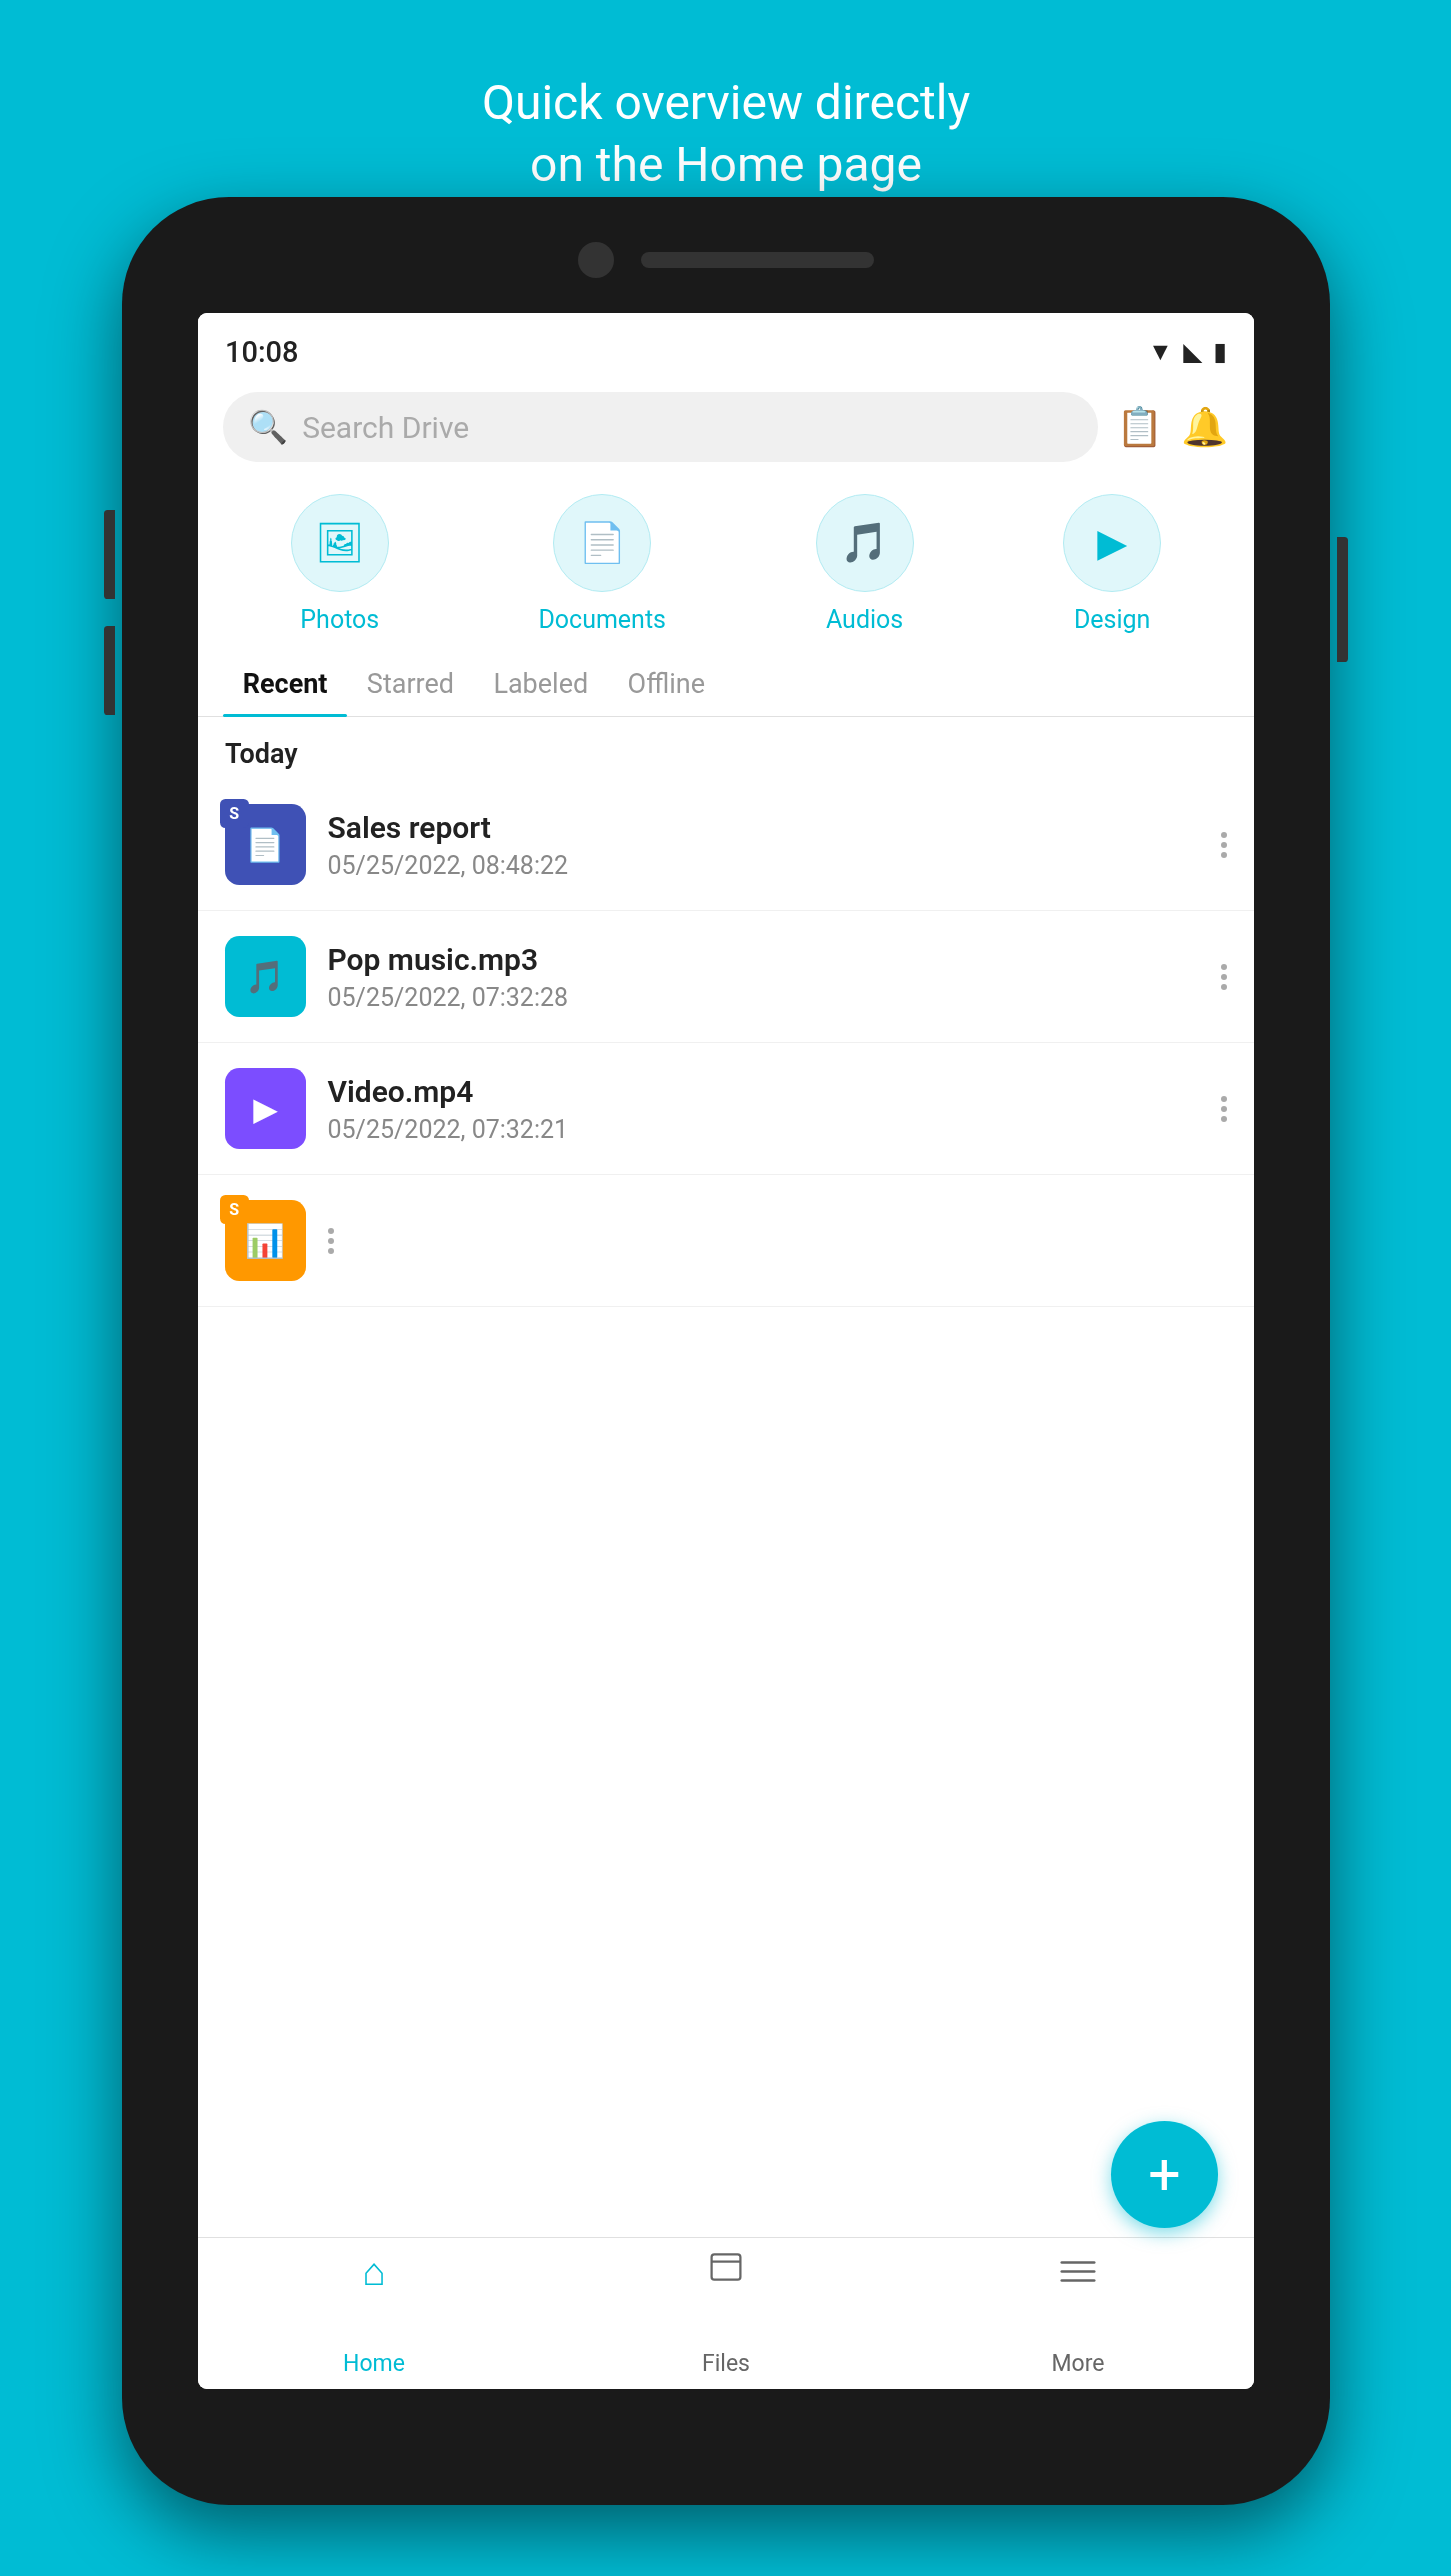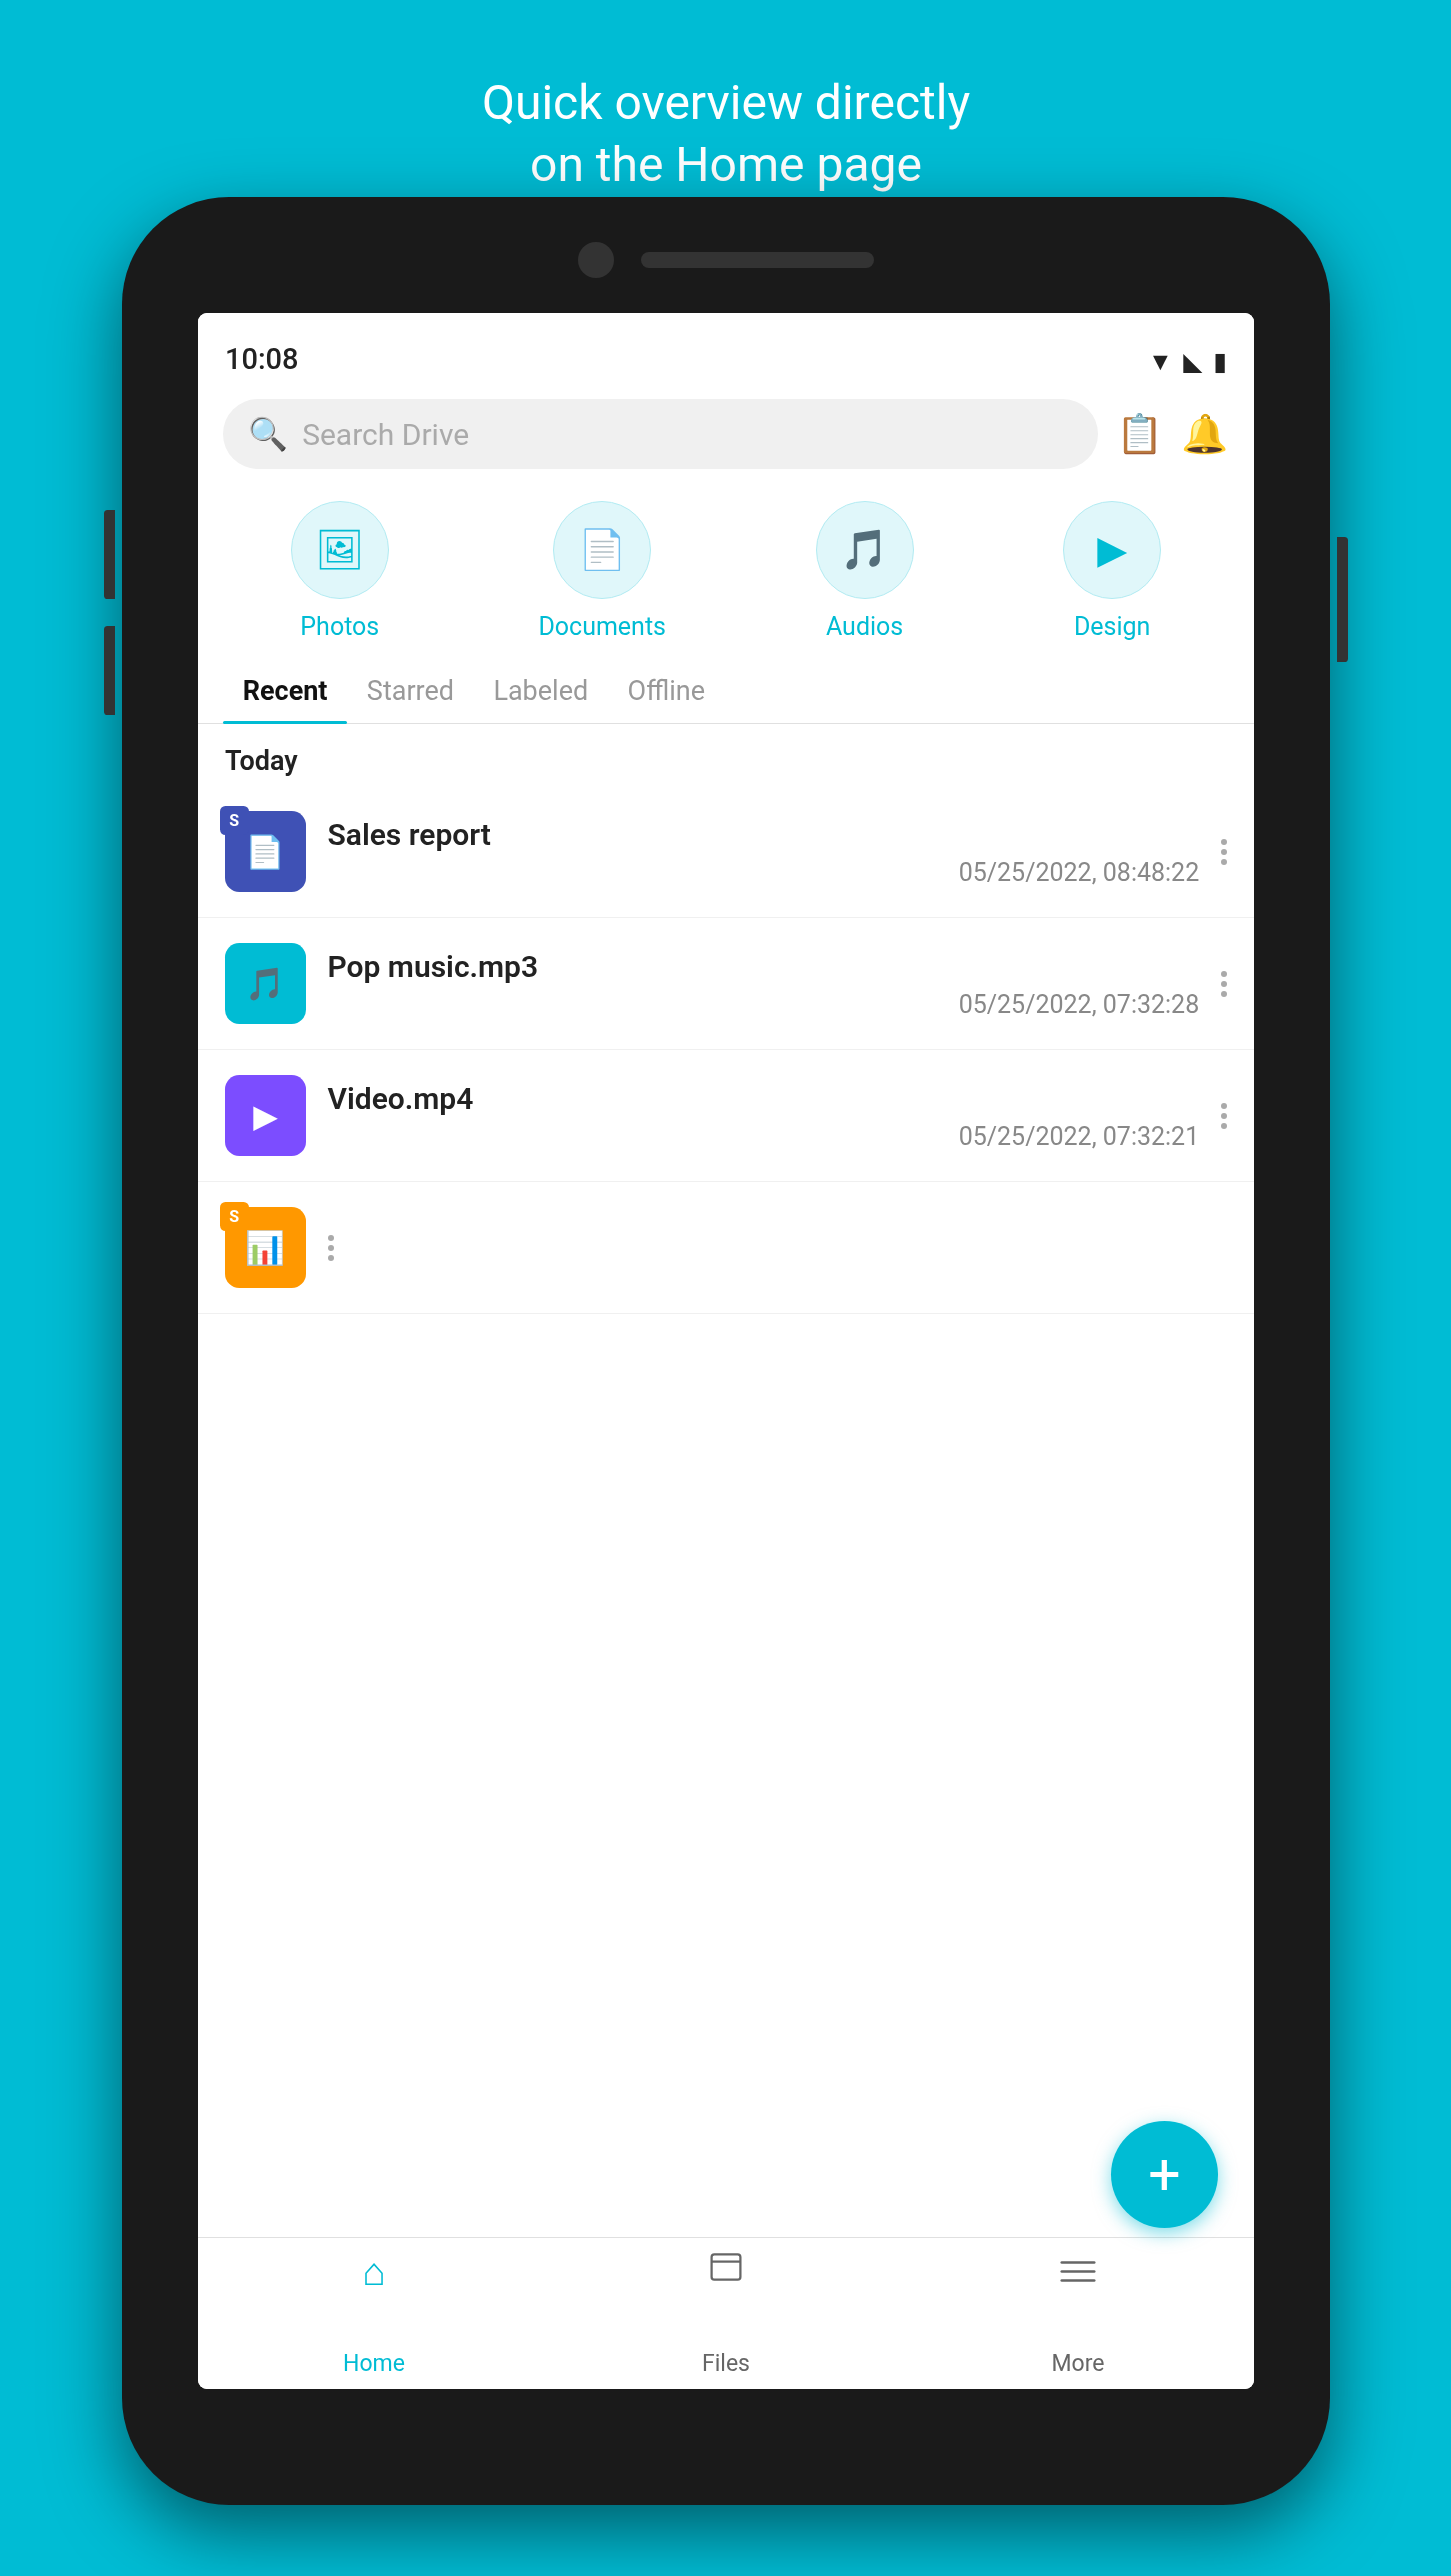--- a/index.html
+++ b/index.html
@@ -84,22 +84,22 @@
       bottom: 116px;
       background: white;
       overflow: hidden;
       border-radius: 9px;
     }
 
     
     .status-bar {
       display: flex;
       justify-content: space-between;
-      align-items: flex-end;
-      padding: 29px 27px 9px;
+      align-items: center;
+      padding: 22px 27px 9px;
       background: white;
     }
     .status-time {
       font-size: 29px;
       font-weight: 500;
       color: #222;
     }
     .status-icons {
       display: flex;
       align-items: center;
@@ -263,21 +263,20 @@
     }
     .file-name {
       font-size: 30px;
       font-weight: 600;
       color: #222;
     }
     .file-date {
       font-size: 25px;
       color: #888;
       margin-top: 5.4px;
-      text-align: right;
     }
     .file-more {
       font-size: 32px;
       color: #aaa;
       letter-spacing: -1.8px;
       display: flex;
       flex-direction: column;
       align-items: center;
       gap: 3.6px;
     }

